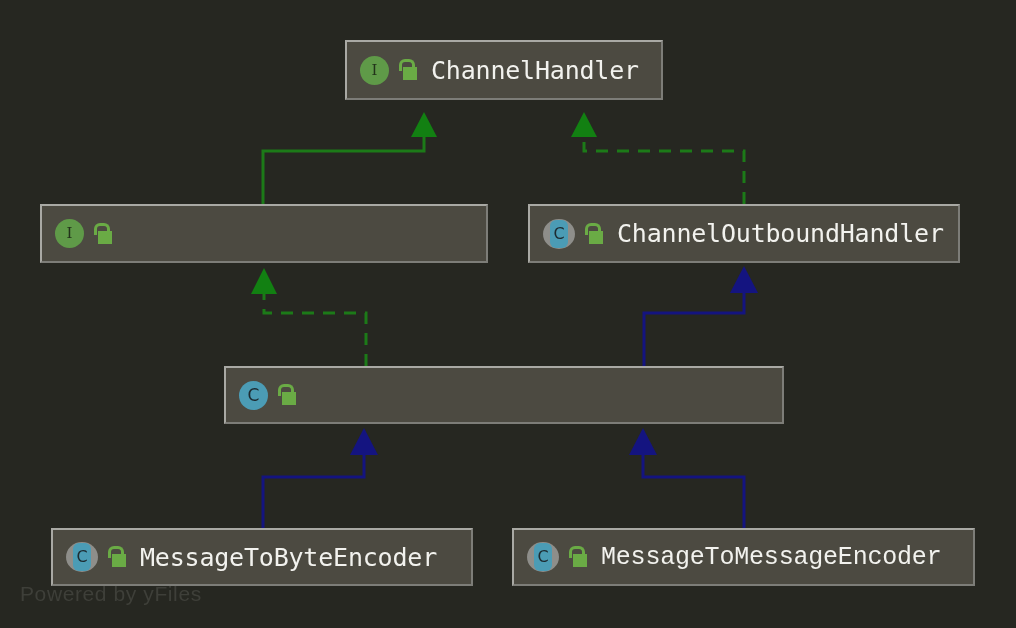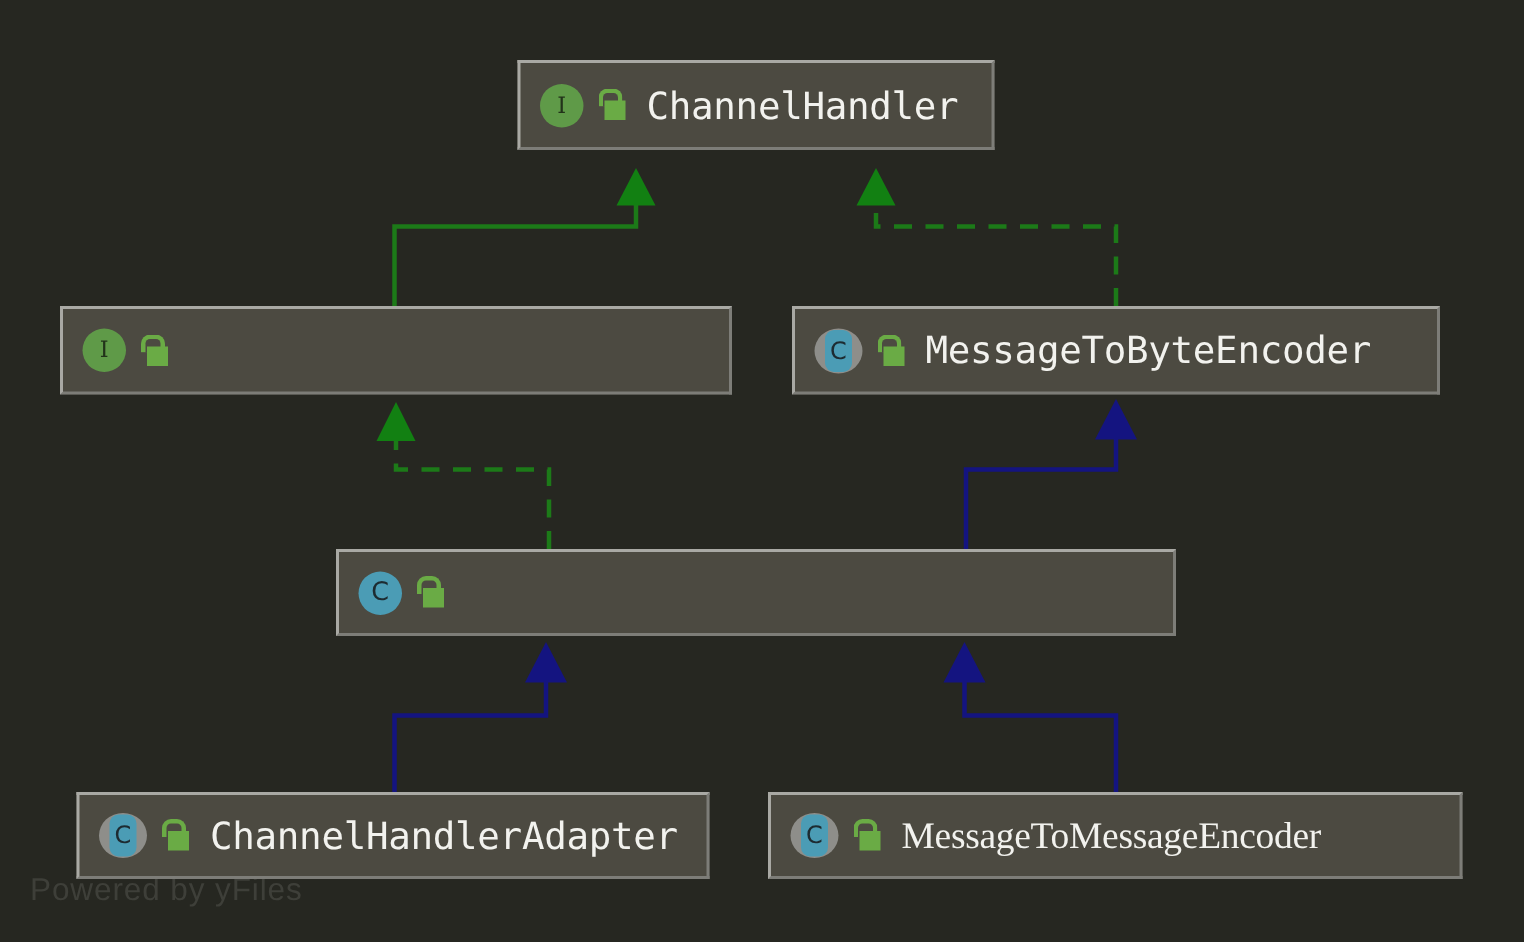--- a/index.html
+++ b/index.html
@@ -42,21 +42,21 @@
   }
   .node .nm{
     color:#f2f2ee;
     font-size:25px;
     line-height:1;
     letter-spacing:-0.2px;
     white-space:nowrap;
     margin-left:14px;
     text-align:center;
   }
-  .node.sans .nm{ font-family:Liberation Serif, serif; font-size:25px; }
+  .node.sans .nm{ font-family:Liberation Mono, monospace; font-size:25px; }
 
   
   .ico{position:relative;flex:0 0 auto;display:block;}
 
   
   .ico-iface{
     width:29px;height:29px;border-radius:50%;
     background:#5f9a48;
     display:flex;align-items:center;justify-content:center;
   }
@@ -183,21 +183,21 @@
     <span class="ico ico-class-arc">
       <span class="arcbg"></span>
       <span class="body">
           <span>C</span>
         </span>
     </span>
     <span class="ico-lock">
       <span class="shackle"></span>
         <span class="bodyl"></span>
     </span>
-    <span class="nm">MessageToByteEncoder</span>
+    <span class="nm">ChannelOutboundHandler</span>
   </div>
 
   <div class="node" style="left:224px;top:366px;width:560px;height:58px;">
     <span class="ico ico-class-circle">
       <span>C</span>
     </span>
     <span class="ico-lock">
       <span class="shackle"></span>
         <span class="bodyl"></span>
     </span>
@@ -207,21 +207,21 @@
     <span class="ico ico-class-arc">
       <span class="arcbg"></span>
       <span class="body">
           <span>C</span>
         </span>
     </span>
     <span class="ico-lock">
       <span class="shackle"></span>
         <span class="bodyl"></span>
     </span>
-    <span class="nm">ChannelHandlerAdapter</span>
+    <span class="nm">MessageToByteEncoder</span>
   </div>
 
   <div class="node sans" style="left:512px;top:528px;width:463px;height:58px;">
     <span class="ico ico-class-arc">
       <span class="arcbg"></span>
       <span class="body">
           <span>C</span>
         </span>
     </span>
     <span class="ico-lock">

